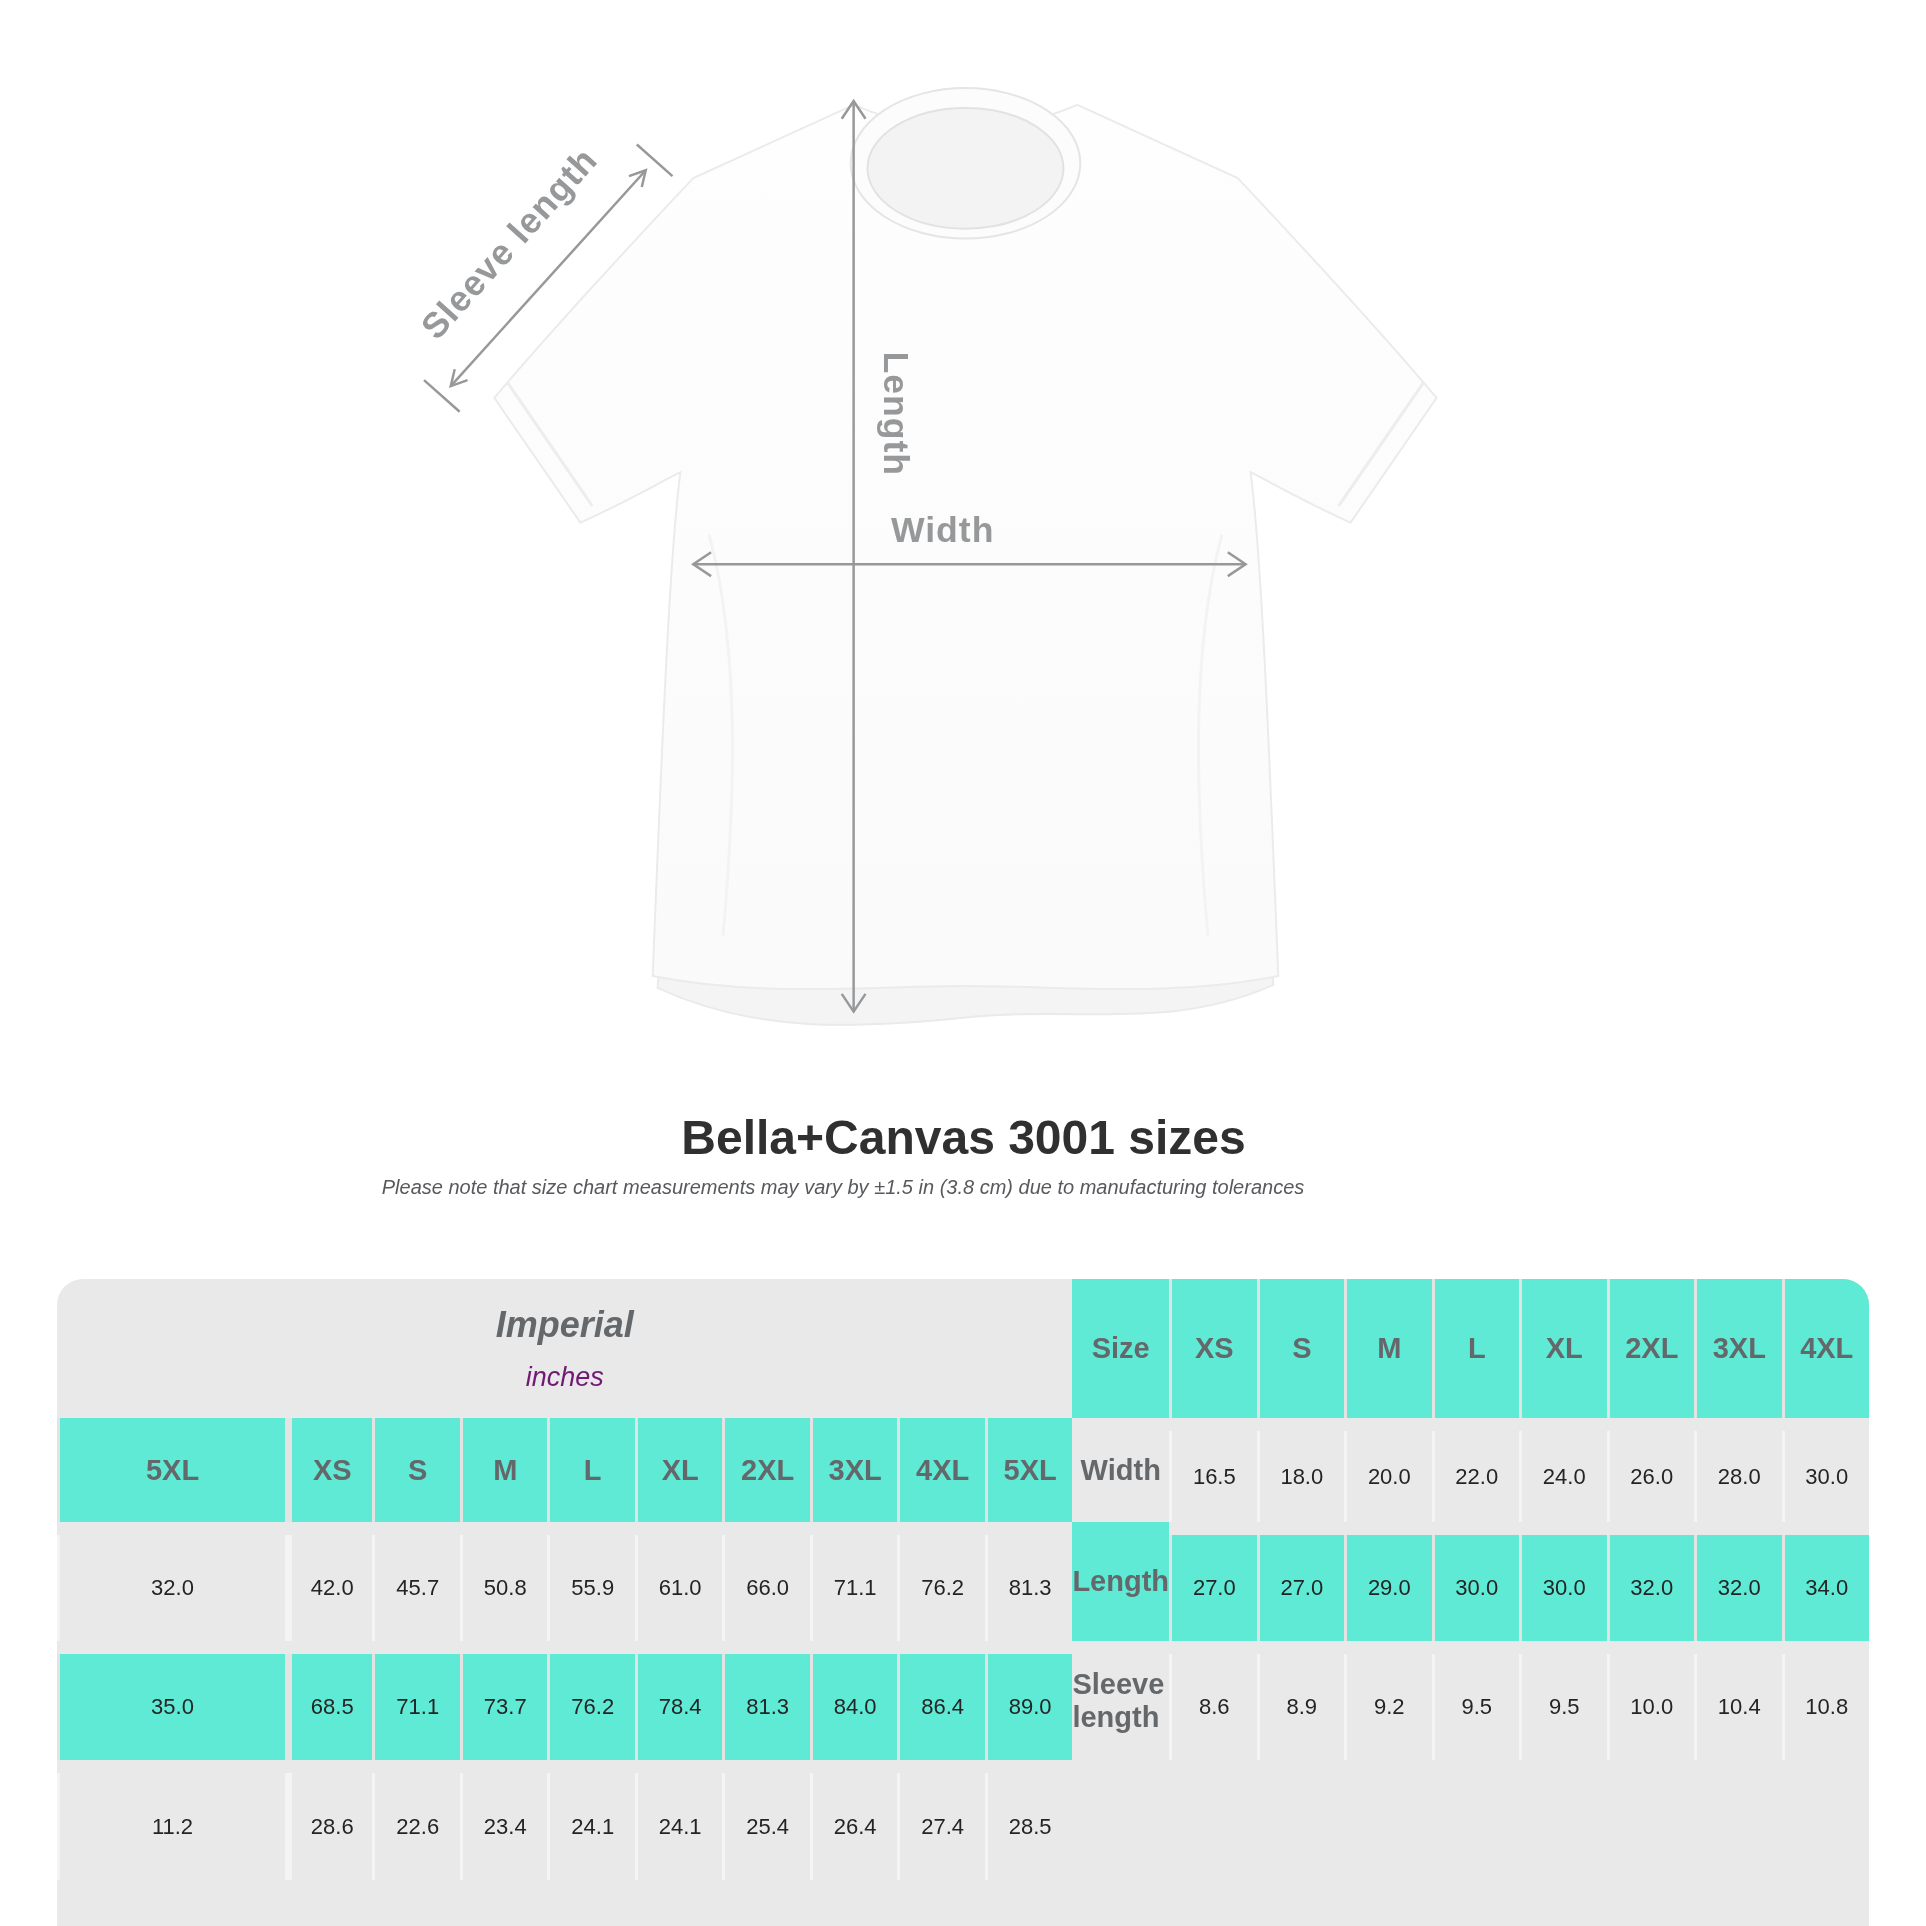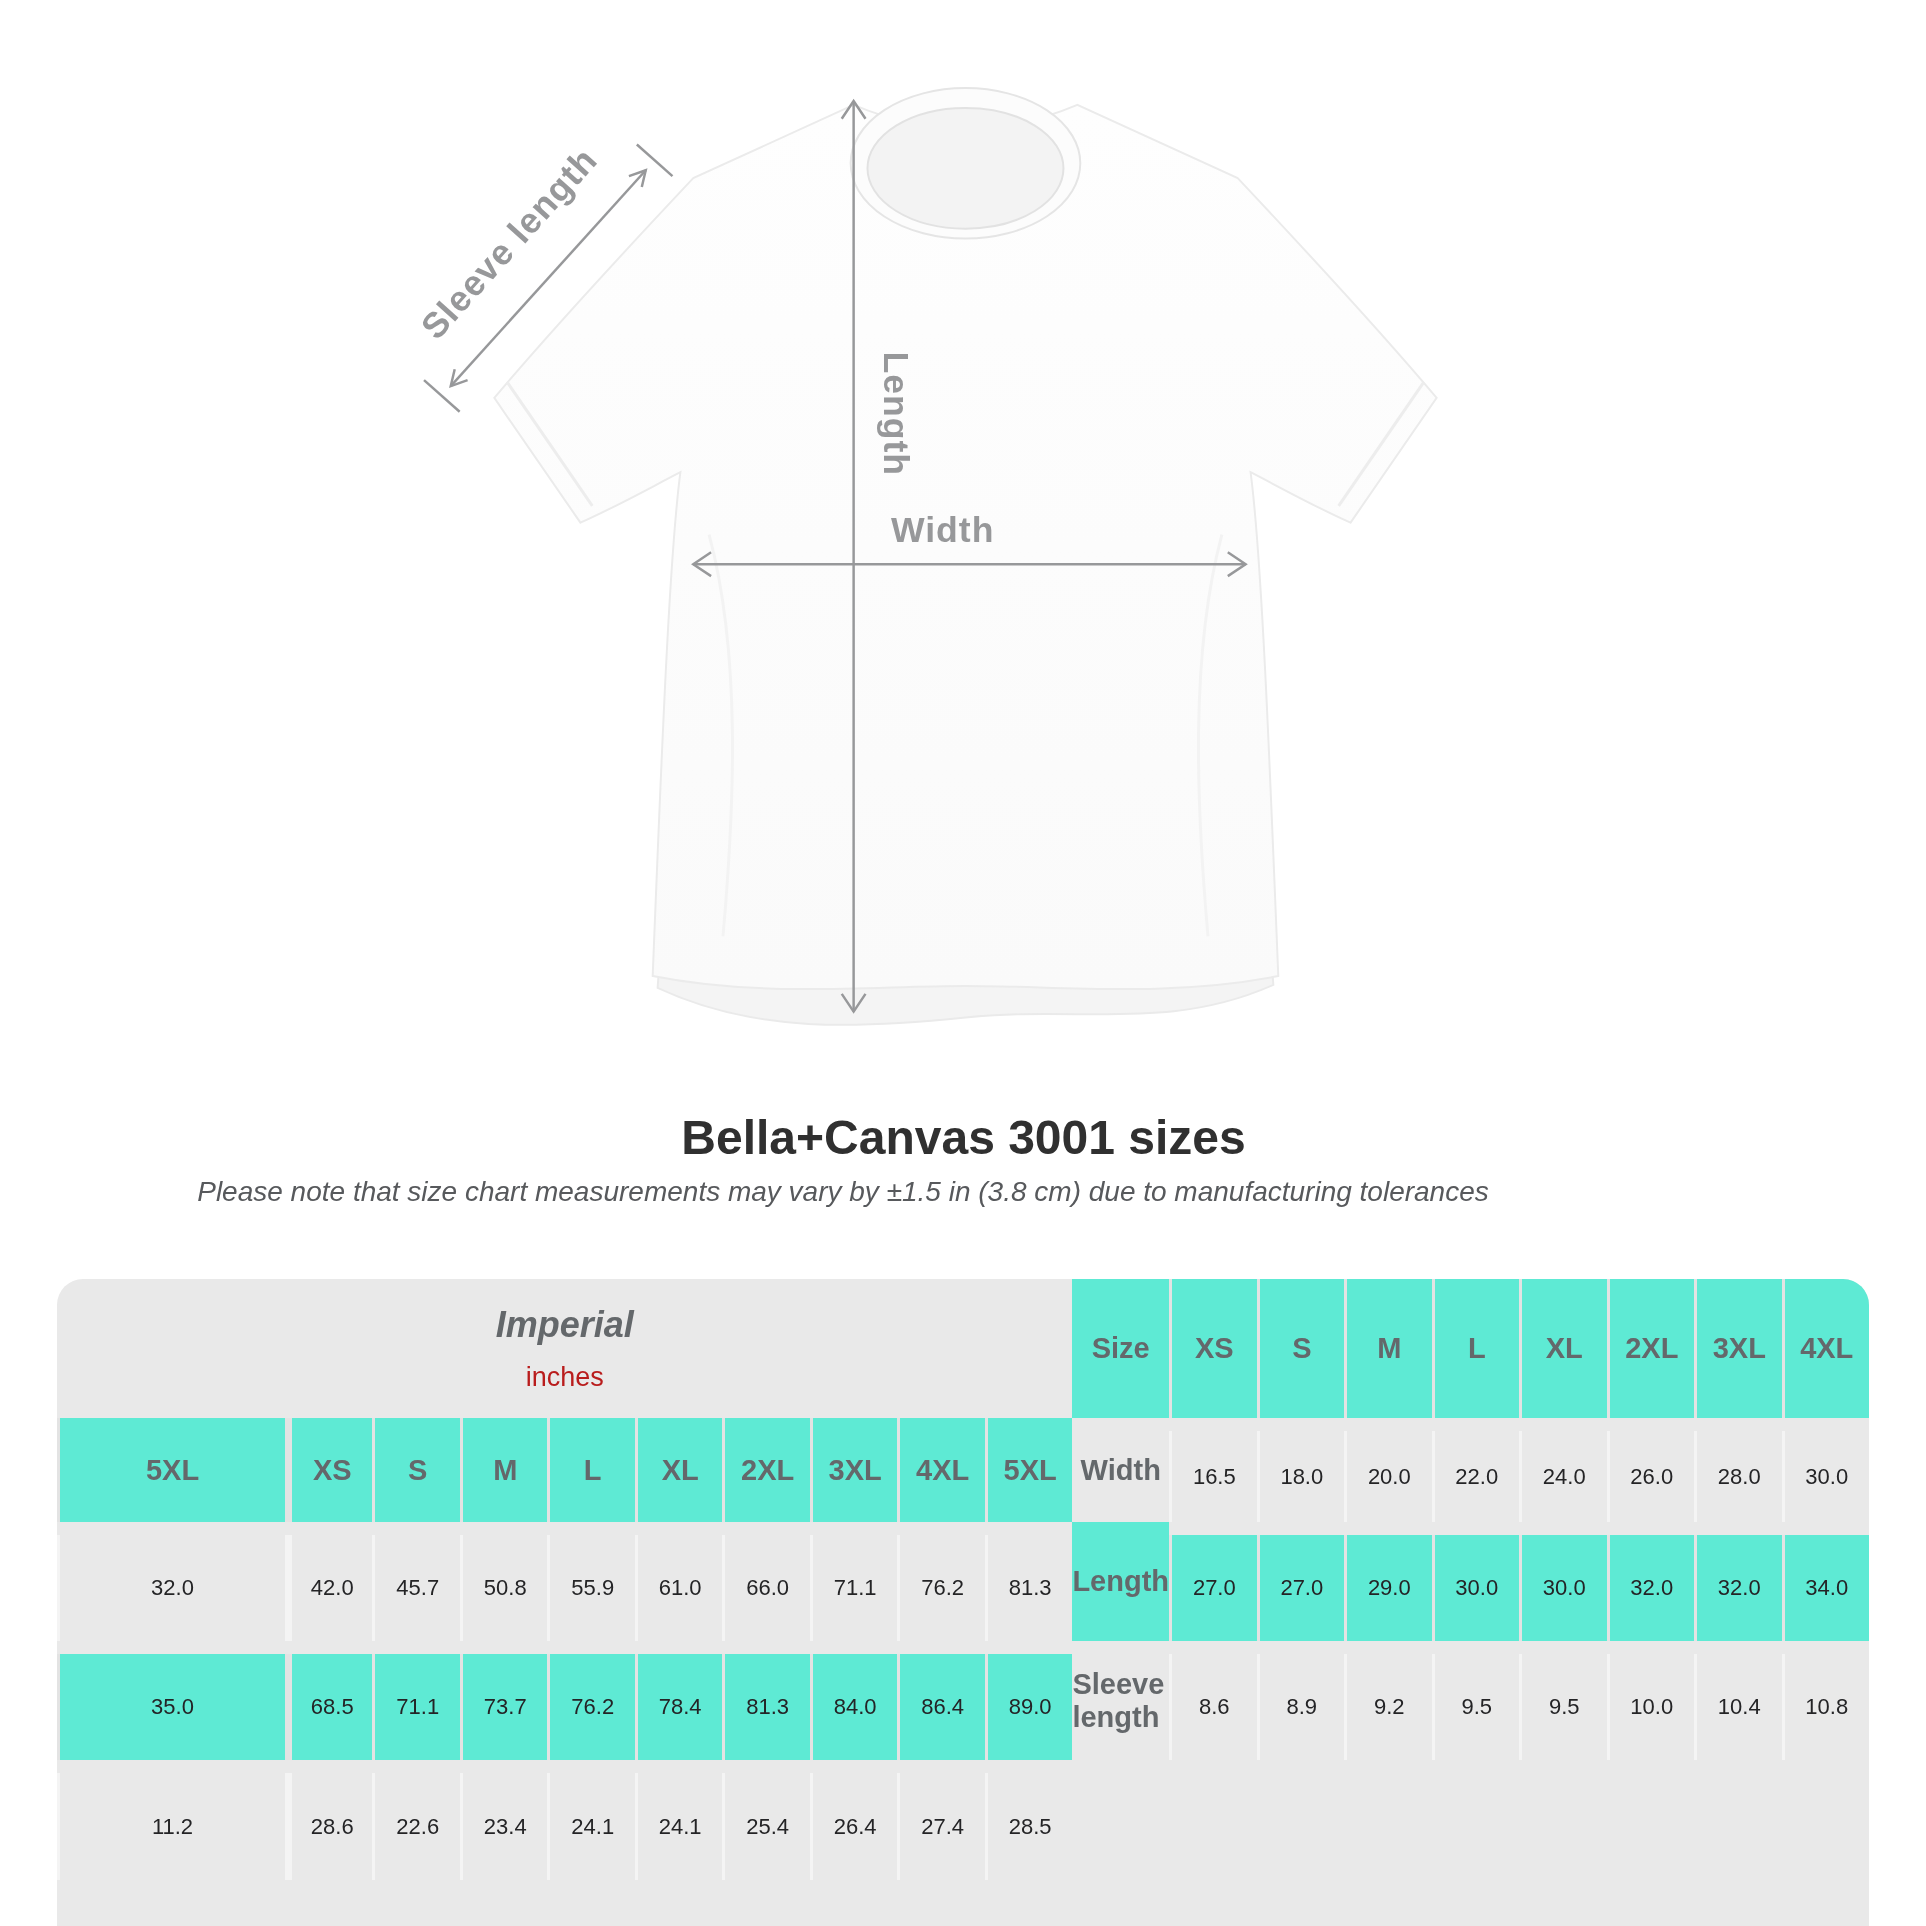--- a/index.html
+++ b/index.html
@@ -11,35 +11,35 @@
   .shirt-svg{position:absolute;left:0;top:0;width:1927px;height:1074px;display:block;}
   .anno-line{stroke:#97989a;stroke-width:2.5;fill:none;}
   .anno-text{fill:#97989a;font-weight:bold;font-size:36px;letter-spacing:1px;}
   
   .title{
     position:absolute;left:0;top:1089px;width:1927px;text-align:center;
     font-size:48px;font-weight:bold;color:#303030;margin-top:21px;
   }
   .subtitle{
     position:absolute;left:0;top:1176px;width:1686px;text-align:center;
-    font-size:28px;font-style:italic;color:#57595c;
+    font-size:20px;font-style:italic;color:#57595c;
   }
   
   .size-table{
     position:absolute;left:57px;top:1279px;width:1812px;height:736px;
     background:#e9e9e9;border-radius:26px;overflow:hidden;
     display:grid;
     grid-template-columns:228px repeat(18, 1fr);
     grid-template-rows:139px 104px 119px 119px 120px;
   }
   .band{display:flex;flex-direction:column;align-items:center;justify-content:center;gap:16px;}
   .band-imperial{grid-column:1 / 11;grid-row:1;}
   .band-metric{grid-column:11 / 20;grid-row:1;}
   .band-label{font-size:36px;font-weight:bold;font-style:italic;color:#64686b;}
-  .band-sub{font-size:27px;color:#b91c1c;}
+  .band-sub{font-size:27px;font-style:italic;color:#701a75;}
   .cell{display:flex;align-items:center;justify-content:center;}
   .w{background:#5eead4;--dc:#e3e3e3;}
   .g{background:transparent;--dc:#f4f4f4;}
   .d3{border-left:3px solid var(--dc);}
   .d7{border-left:7px solid var(--dc);}
   .hdr{font-size:29px;font-weight:bold;color:#64686b;}
   .lbl{font-size:29px;font-weight:bold;color:#64686b;}
   .val{font-size:22px;color:#242426;margin-top:13px;}
 </style>
 </head>

